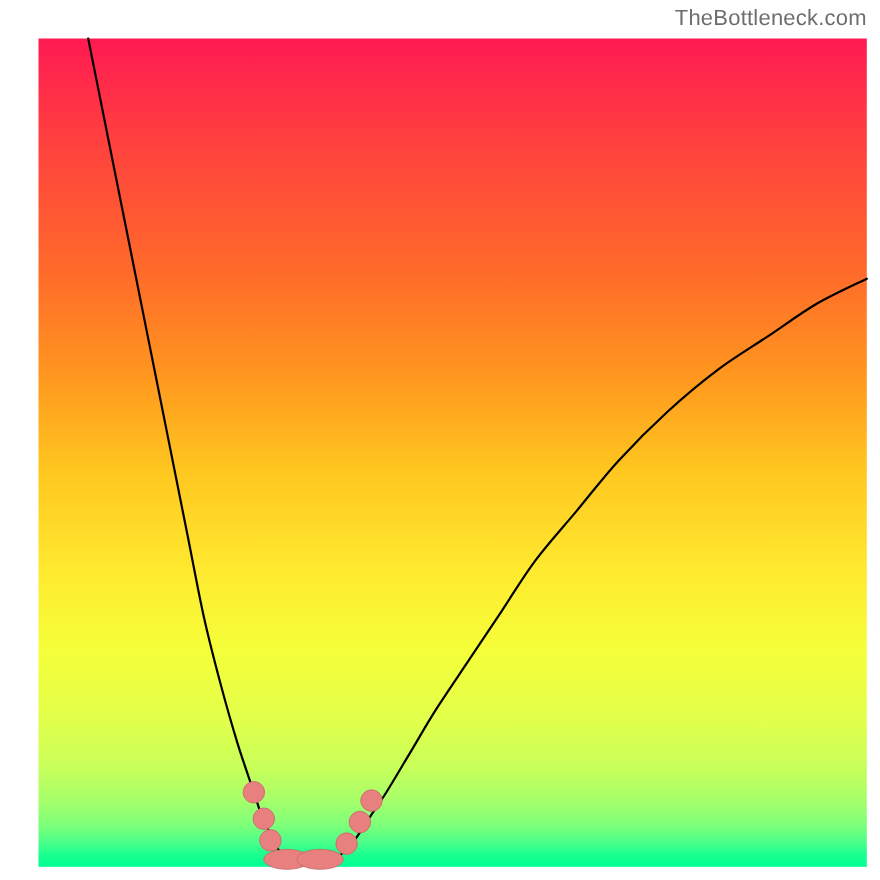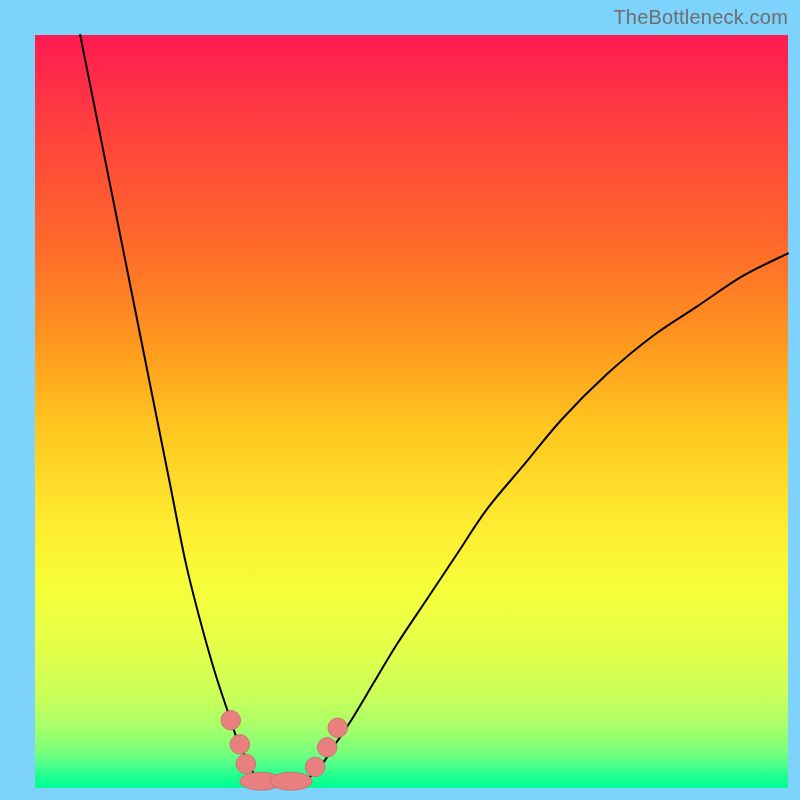--- a/index.html
+++ b/index.html
@@ -10,21 +10,21 @@
     background: #000;
     overflow: hidden;
     font-family: Arial, Helvetica, sans-serif;
   }
   .frame {
     position: absolute;
     left: 0;
     top: 0;
     width: 800px;
     height: 800px;
-    background: #7dd3fc;
+    background: #ffffff;
   }
   .plot-area {
     position: absolute;
     left: 35px;
     top: 35px;
     width: 753px;
     height: 753px;
     
     background: linear-gradient(
       to bottom,

